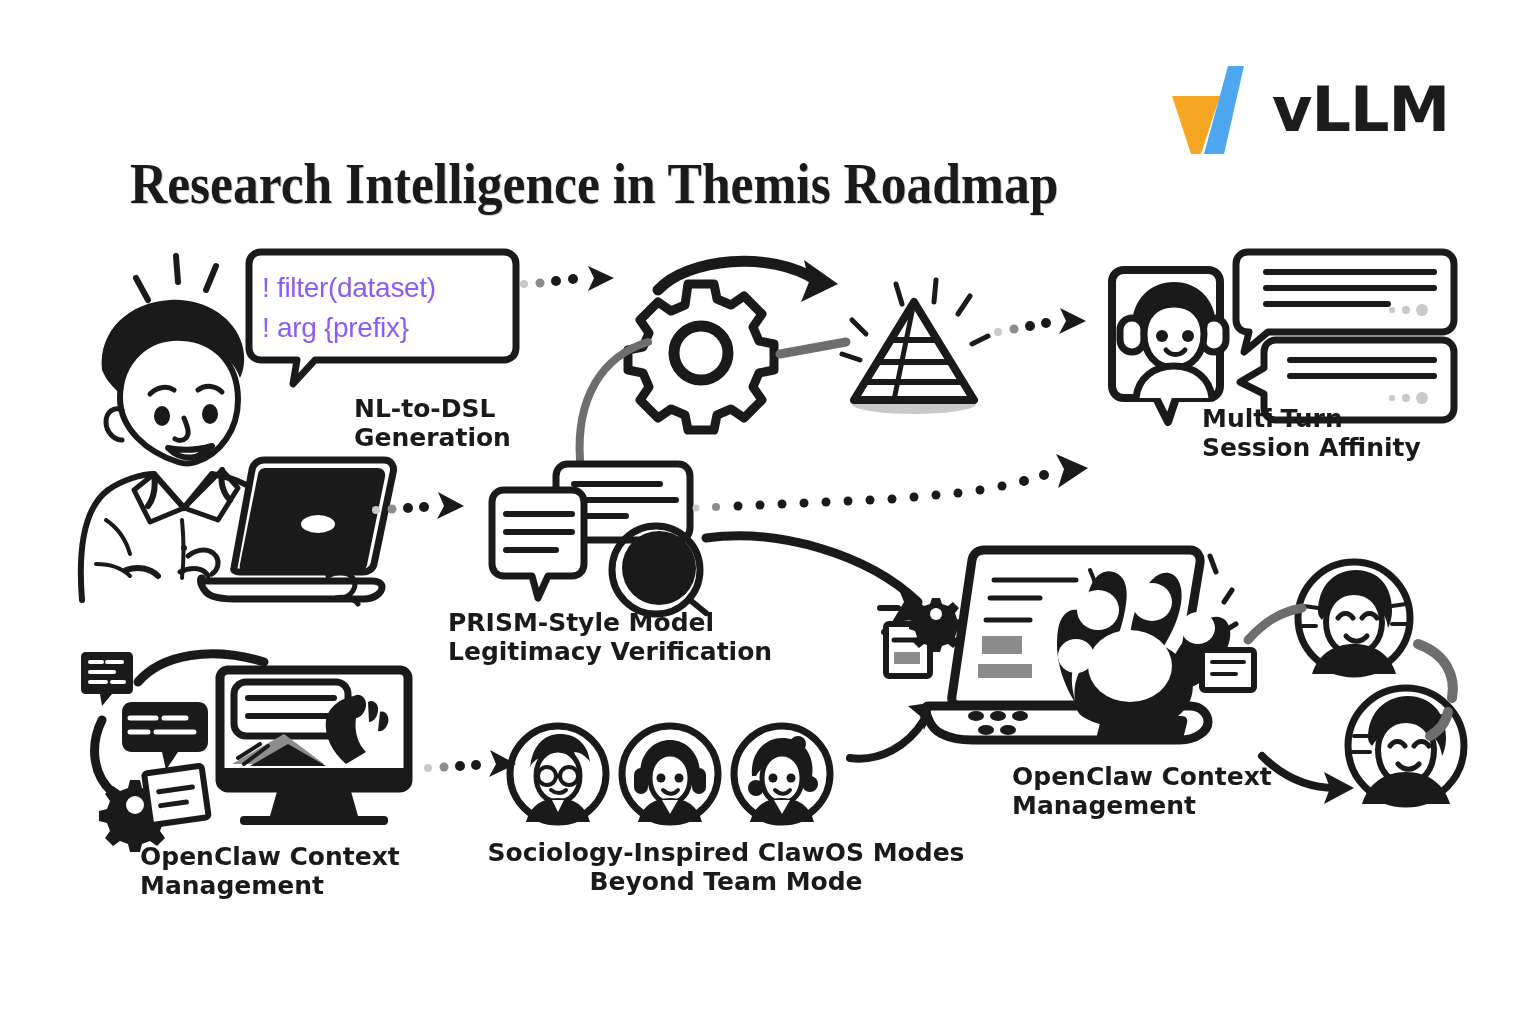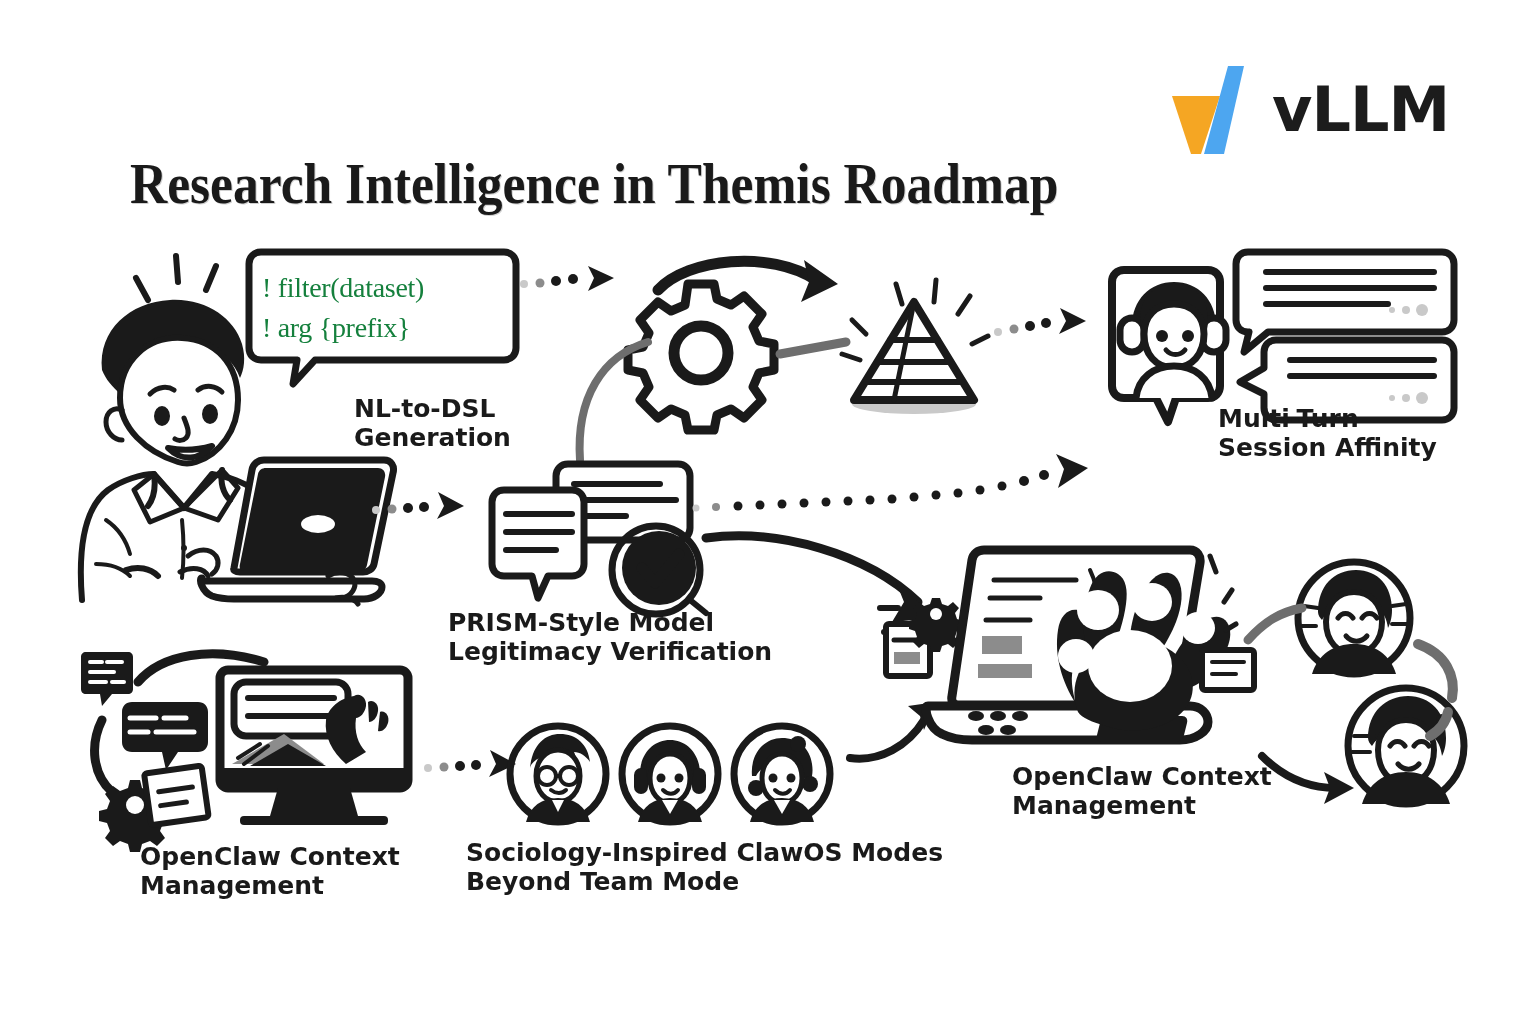--- a/index.html
+++ b/index.html
@@ -59,43 +59,43 @@
   .node-label {
     position: absolute;
     font-family: "DejaVu Sans", sans-serif;
     font-weight: bold;
     font-size: 25px;
     line-height: 1.16;
     color: #1a1a1a;
     text-align: left;
     white-space: pre-line;
   }
-  .node-label.center { }
+  .node-label.center { text-align: center; }
 
   
   .art { position: absolute; }
   svg { display: block; overflow: visible; }
 
   .ink { fill: none; stroke: #1a1a1a; stroke-linecap: round; stroke-linejoin: round; }
   .ink-fill { fill: #1a1a1a; stroke: none; }
   .ink-gray { fill: none; stroke: #6e6e6e; stroke-linecap: round; stroke-linejoin: round; }
   .gray-fill { fill: #8c8c8c; stroke: none; }
   .lgray-fill { fill: #c9c9c9; stroke: none; }
   .white-fill { fill: #ffffff; }
 
   
   #code-bubble-text {
     position: absolute;
     left: 262px;
     top: 268px;
     width: 245px;
-    font-family: Liberation Serif, serif;
+    font-family: Liberation Sans, sans-serif;
     font-size: 28px;
     line-height: 1.42;
-    color: #15803d;
+    color: #8b5cf6;
     white-space: pre-line;
     letter-spacing: -0.3px;
   }
 </style>
 </head>
 <body>
 
 <div id="canvas">
 
   <div id="logo">
@@ -617,21 +617,21 @@
   <div class="art" style="left:1244px; top:596px; width:70px; height:60px;">
     <svg width="70" height="60" viewBox="0 0 70 60">
       <path class="ink-gray" stroke-width="9" d="M4 44C20 26 36 16 58 12"></path>
     </svg>
   </div>
 
   <div class="node-label" style="left:316px; top:394px; width:230px;margin-left:38px;">NL-to-DSL
 Generation</div>
 
 
-  <div class="node-label" style="left:1202px; top:404px; width:300px;margin-left:16px;">Multi-Turn
+  <div class="node-label" style="left:1202px; top:404px; width:300px;">Multi-Turn
 Session Affinity</div>
 
   <div class="node-label" style="left:448px; top:608px; width:340px;">PRISM-Style Model
 Legitimacy Verification</div>
 
   <div class="node-label" style="left:140px; top:842px; width:320px;">OpenClaw Context
 Management</div>
 
   <div class="node-label center" style="left:466px; top:838px; width:520px;">Sociology-Inspired ClawOS Modes
 Beyond Team Mode</div>

